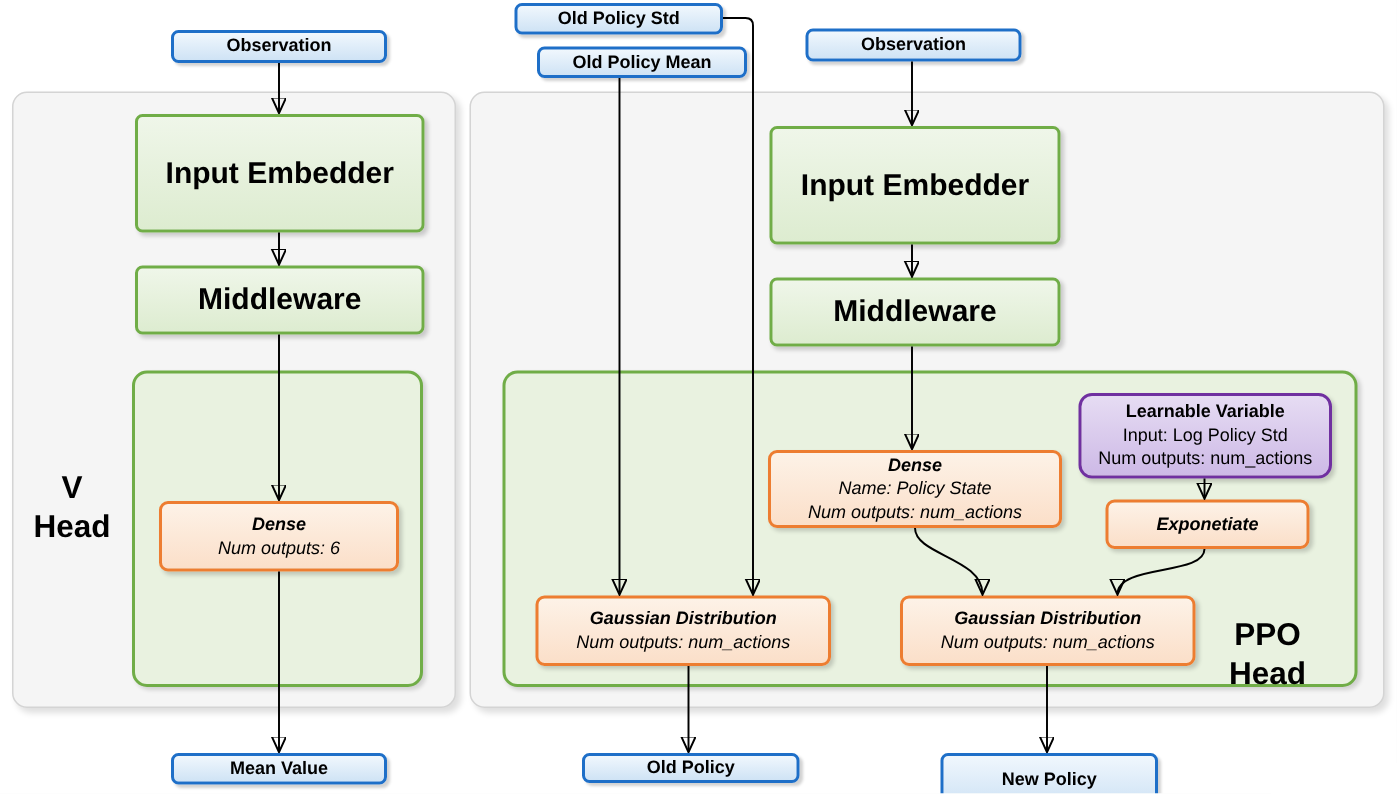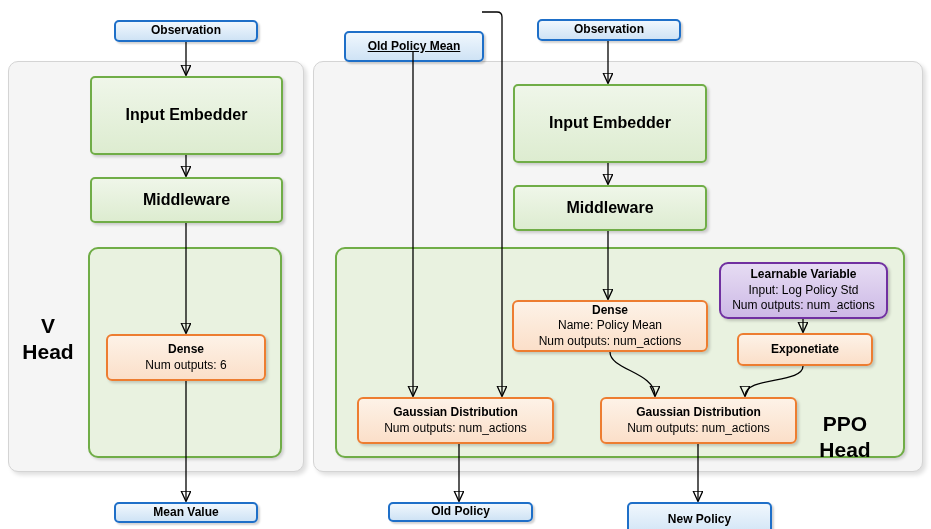--- a/index.html
+++ b/index.html
@@ -19,26 +19,26 @@
     position:absolute; display:flex; flex-direction:column; align-items:center;
     justify-content:center; text-align:center; box-sizing:border-box; line-height:1.3;
   }
   .node-blue {
     background:linear-gradient(#f0f7fd,#cfe3f5); border:2px solid #1e6fc8;
     border-radius:5px; font-weight:bold; font-size:12px;
     box-shadow:2px 2px 2px rgba(0,0,0,.18);
   }
   .node-green {
     background:linear-gradient(#eff6e9,#ddecd0); border:2px solid #70ad47;
-    border-radius:5px; font-weight:bold; font-size:16px;
+    border-radius:5px; font-weight:bold; font-size:20px;
     box-shadow:2px 2px 3px rgba(0,0,0,.18);
   }
   .node-orange {
     background:linear-gradient(#fdf2e7,#fbdfc9); border:2px solid #ed7d31;
-    border-radius:6px; font-size:12px; box-shadow:2px 2px 3px rgba(0,0,0,.18);
+    border-radius:6px; font-size:12px; box-shadow:2px 2px 3px rgba(0,0,0,.18);font-style:italic;
   }
   .node-purple {
     background:linear-gradient(#e6dcf3,#cdb9e6); border:2px solid #7030a0;
     border-radius:9px; font-size:12px; box-shadow:2px 2px 3px rgba(0,0,0,.18);
   }
   .title { font-weight:bold; }
   .head-label {
     position:absolute; font-weight:bold; font-size:21px; line-height:1.25;
     text-align:center;
   }
@@ -82,40 +82,43 @@
 
   <div class="node node-orange" style="left:106px; top:334px; width:160px; height:47px;">
     <span class="title">Dense</span>
     <span>Num outputs: 6</span>
   </div>
 
   <div class="node node-blue" style="left:114px; top:502px; width:144px; height:21px;">
     <span>Mean Value</span>
   </div>
 
+  <div class="node node-blue" style="left:343px; top:2px; width:139px; height:21px;">
+    <span>Old Policy Std</span>
+  </div>
 
-  <div class="node node-blue" style="left:344px; top:31px; width:140px; height:31px;text-decoration:underline;">
+  <div class="node node-blue" style="left:358px; top:31px; width:140px; height:21px;">
     <span>Old Policy Mean</span>
   </div>
 
   <div class="node node-blue" style="left:537px; top:19px; width:144px; height:22px;">
     <span>Observation</span>
   </div>
 
   <div class="node node-green" style="left:513px; top:84px; width:194px; height:79px;">
     <span>Input Embedder</span>
   </div>
 
   <div class="node node-green" style="left:513px; top:185px; width:194px; height:46px;">
     <span>Middleware</span>
   </div>
 
   <div class="node node-orange" style="left:512px; top:300px; width:196px; height:52px;">
     <span class="title">Dense</span>
-    <span>Name: Policy Mean</span>
+    <span>Name: Policy State</span>
     <span>Num outputs: num_actions</span>
   </div>
 
   <div class="node node-purple" style="left:719px; top:262px; width:169px; height:57px;">
     <span class="title">Learnable Variable</span>
     <span>Input: Log Policy Std</span>
     <span>Num outputs: num_actions</span>
   </div>
 
   <div class="node node-orange" style="left:737px; top:333px; width:136px; height:33px;">

